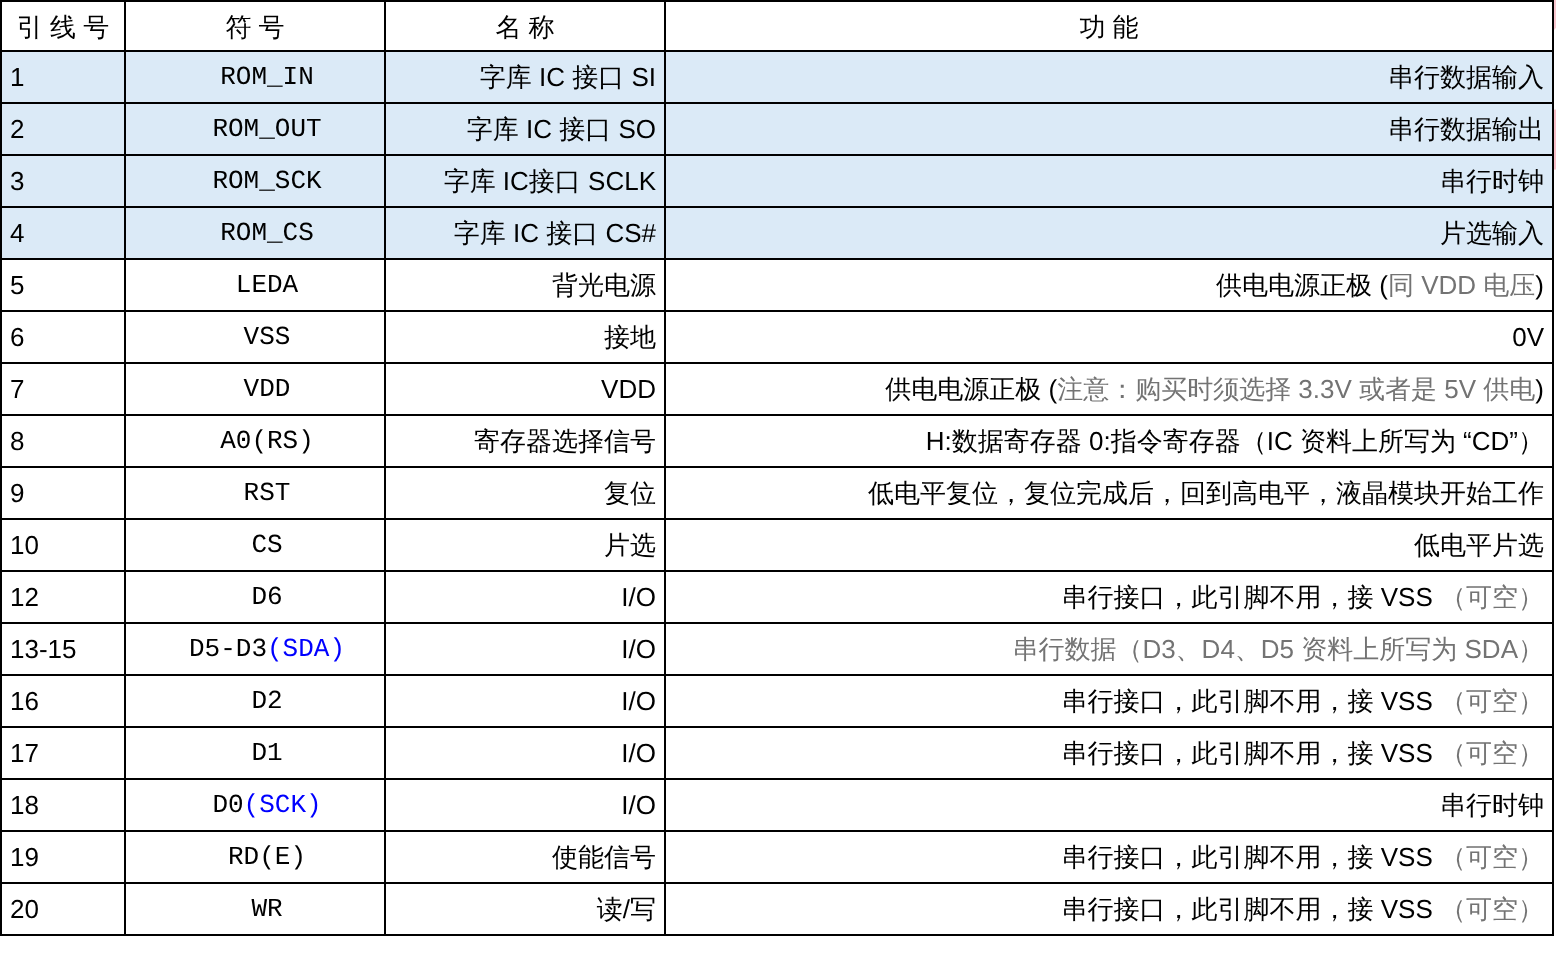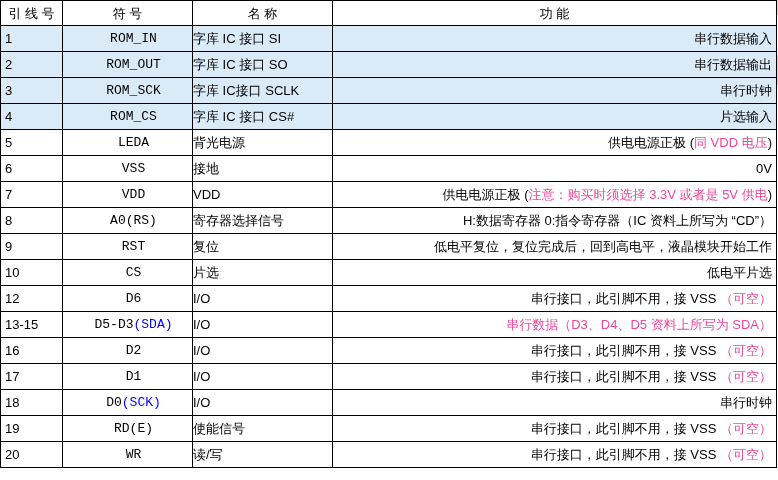--- a/index.html
+++ b/index.html
@@ -74,27 +74,27 @@
   }
   thead th {
     text-align: center;
     font-weight: normal;
     height: 20px;
     background: #ffffff;
   }
 
   td.num   { text-align: left; padding-left: 4px; height: 21px; }
   td.sym   { text-align: center; font-family: "Liberation Mono", monospace; font-size: 13px; padding-left: 16px; }
-  td.name  { text-align: left; padding-left: 0; }
+  td.name  { text-align: right; padding-left: 0; }
   td.func  { text-align: right; padding-left: 5px; }
 
   tr.hl td { background: #dbeaf7; }
   tr.plain td { background: #ffffff; }
 
-  .red { color: #ec4899; }
+  .red { color: #737373; }
   .blue { color: #0000ff; }
 </style>
 </head>
 <body>
 
 <div id="wrap">
 
   <div class="wm wm-tri-left"></div>
   <div class="wm wm-tri-right"></div>
   <div class="wm wm-band"></div>

